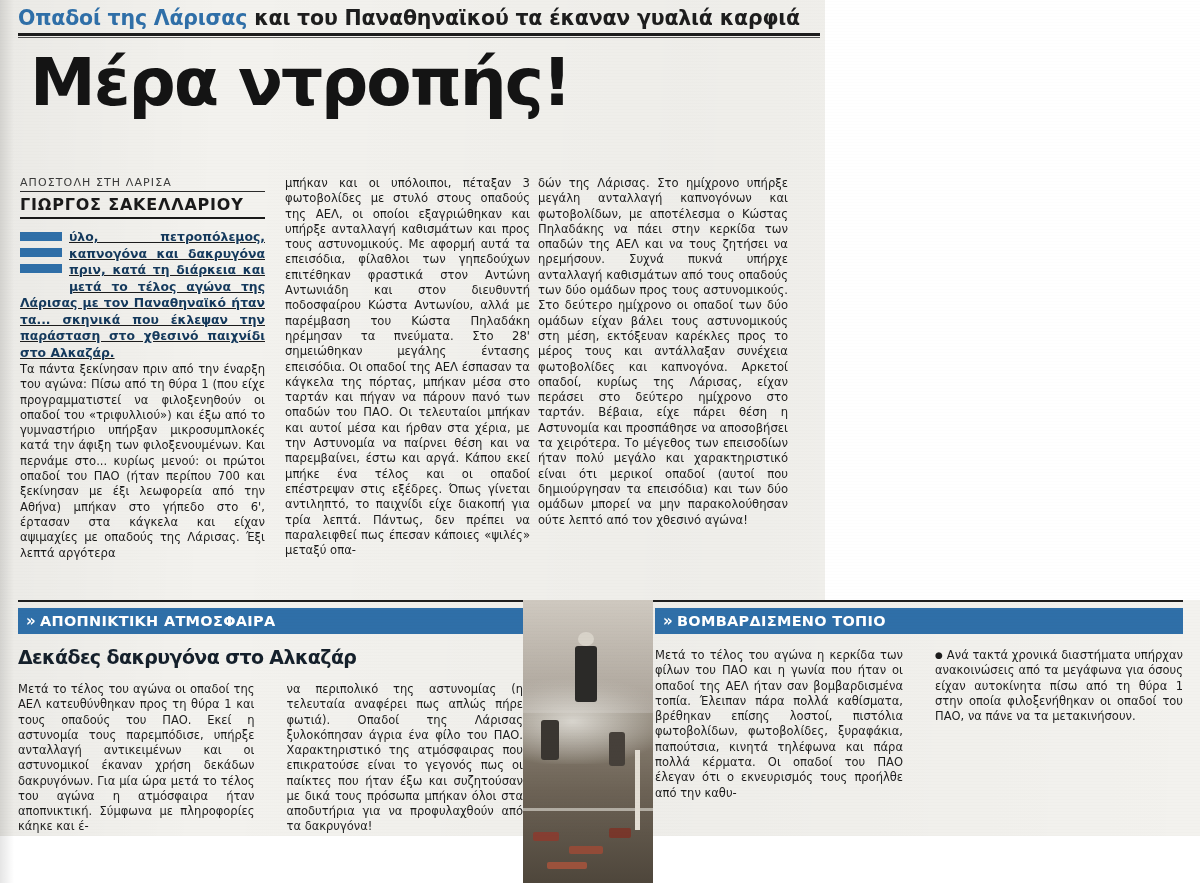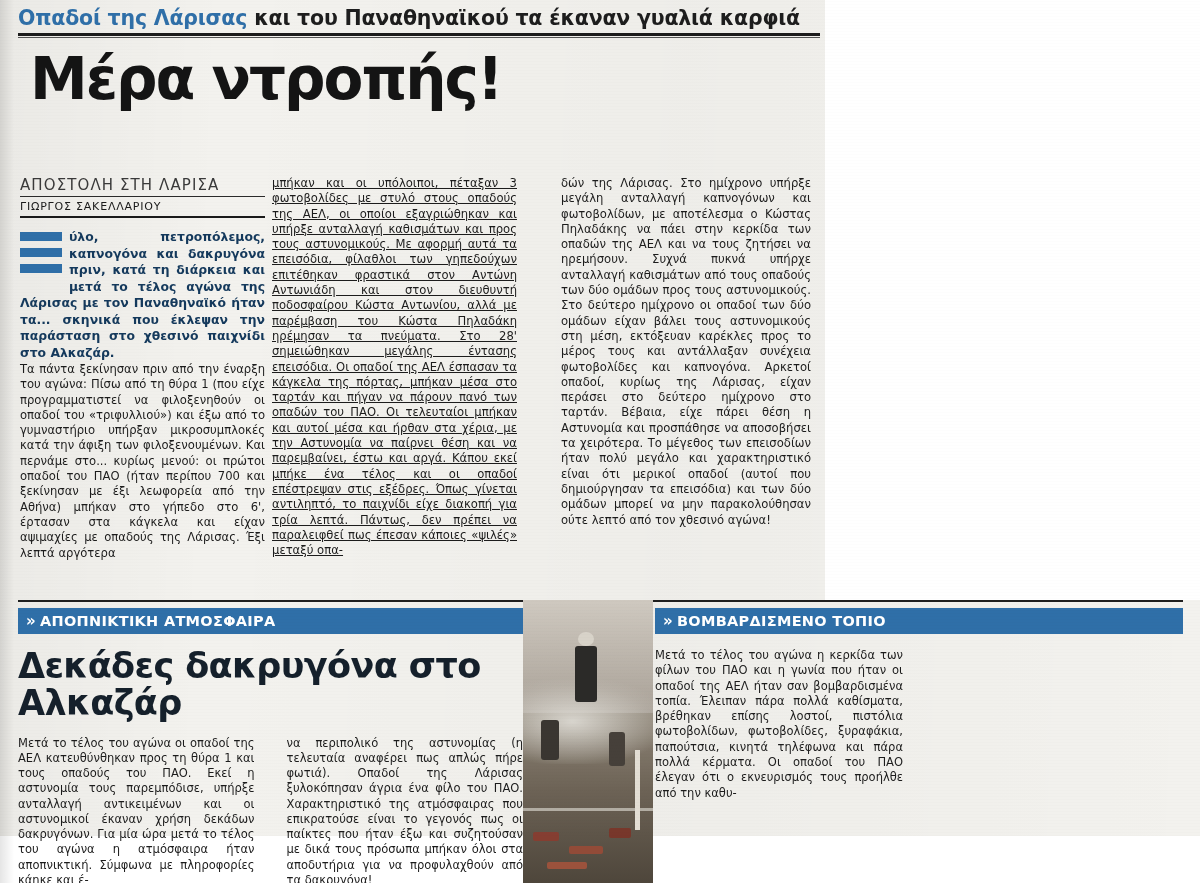--- a/index.html
+++ b/index.html
@@ -56,47 +56,47 @@
     height: 1px;
     background: #555;
   }
   
   .headline {
     position: absolute;
     left: 30px;
     top: 50px;
     width: 790px;
     font-family: "DejaVu Sans", sans-serif;
-    font-size: 58px;
+    font-size: 66px;
     font-weight: bold;
     letter-spacing: -2px;
     color: #141414;
     line-height: 1.0;
   }
   
   .byline-wrap {
     position: absolute;
     left: 20px;
     top: 176px;
     width: 245px;
   }
   .byline-from {
-    font-size: 15px;
+    font-size: 11px;
     letter-spacing: 1.1px;
     color: #3a3a3a;
   }
   .byline-rule {
     margin: 2px 0 3px 0;
     height: 1px;
     background: #2a2a2a;
     width: 245px;
   }
   .byline-name {
-    font-size: 11px;
-    font-weight: normal;
+    font-size: 16px;
+    font-weight: bold;
     letter-spacing: 0.8px;
     color: #1a1a1a;
   }
   .byline-rule2 {
     margin-top: 3px;
     height: 2px;
     background: #1a1a1a;
     width: 245px;
   }
   
@@ -112,26 +112,27 @@
     top: 0;
     width: 245px;
     font-size: 11.6px;
     line-height: 1.32;
     text-align: justify;
     color: #1c1c1c;
     hyphens: auto;
   }
   .col p { margin: 0 0 1px 0; }
   .col1 { left: 0; }
-  .col2 { left: 252px; text-decoration: underline; }
-  .col3 { left: 541px; width: 250px; }
+  .col2 { left: 265px; }
+  .col3 { left: 518px; width: 250px; }
   .col1-body { position: absolute; top: 53px; left: 0; width: 245px; }
   .dropcap-block {
     position: relative;
     min-height: 118px;
+    text-decoration: underline;
   }
   .dropbars {
     float: left;
     width: 42px;
     margin: 3px 7px 2px 0;
   }
   .dropbars span {
     display: block;
     height: 9px;
     background: #2f6fa8;
@@ -170,21 +171,21 @@
     padding-left: 8px;
     box-sizing: border-box;
   }
   .pkg-bar .chev {
     font-size: 15px;
     margin-right: 4px;
     color: #ffffff;
   }
   .pkg-title {
     margin-top: 14px;
-    font-size: 35px;
+    font-size: 19px;
     font-weight: bold;
     color: #15202b;
     letter-spacing: -0.6px;
     line-height: 1.05;
   }
   .pkg-cols {
     margin-top: 14px;
     display: flex;
     gap: 32px;
   }
@@ -347,19 +348,20 @@
   </div>
 
   <div class="pkg pkg-right">
     <div class="pkg-bar">
       <span class="chev">»</span>
       <span>ΒΟΜΒΑΡΔΙΣΜΕΝΟ ΤΟΠΙΟ</span>
     </div>
     <div class="pkg-cols">
       <div class="pkg-col">Μετά το τέλος του αγώνα η κερκίδα των φίλων του ΠΑΟ και η γωνία που ήταν οι οπαδοί της ΑΕΛ ήταν σαν βομβαρδισμένα τοπία. Έλειπαν πάρα πολλά καθίσματα, βρέθηκαν επίσης λοστοί, πιστόλια φωτοβολίδων, φωτοβολίδες, ξυραφάκια, παπούτσια, κινητά τηλέφωνα και πάρα πολλά κέρματα. Οι οπαδοί του ΠΑΟ έλεγαν ότι ο εκνευρισμός τους προήλθε από την καθυ-</div>
       <div class="pkg-col">
+        <p class="bullet">Ανά τακτά χρονικά διαστήματα υπήρχαν ανακοινώσεις από τα μεγάφωνα για όσους είχαν αυτοκίνητα πίσω από τη θύρα 1 στην οποία φιλοξενήθηκαν οι οπαδοί του ΠΑΟ, να πάνε να τα μετακινήσουν.</p>
       </div>
     </div>
   </div>
 
   <div class="grain"></div>
   <div class="edge-shadow"></div>
 </div>
 
 </body></html>

